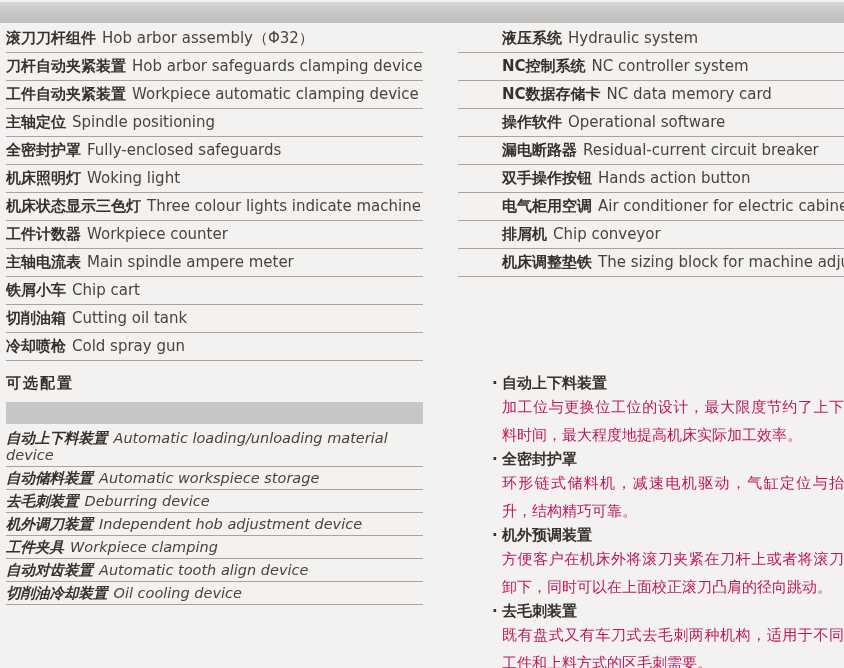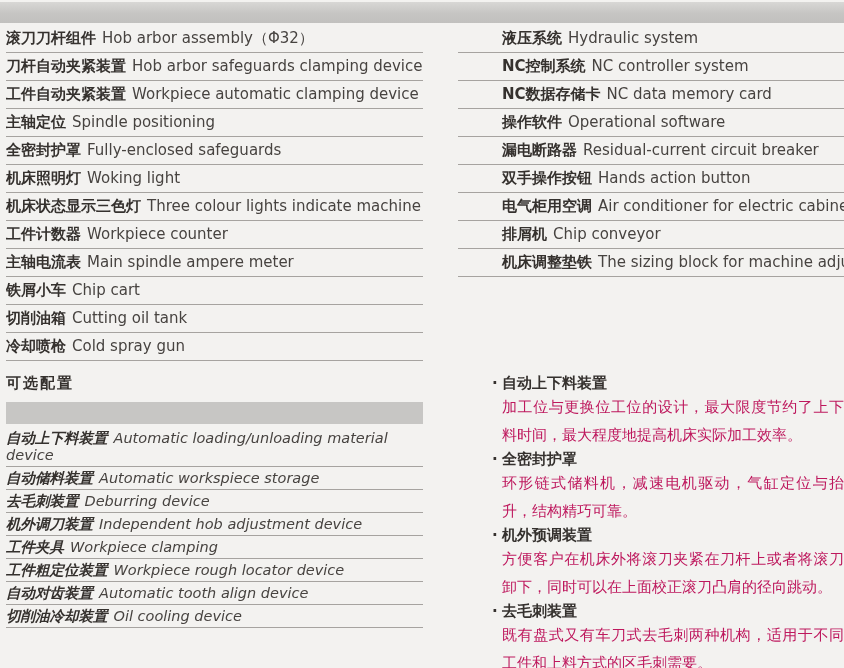--- a/index.html
+++ b/index.html
@@ -213,25 +213,20 @@
             
           </div>
 
 
           <div class="orow">
             <span class="zh">工件夹具</span><span class="en">Workpiece clamping</span>
             
             
           </div>
 
-          <div class="orow">
-            <span class="zh">工件粗定位装置</span><span class="en">Workpiece rough locator device</span>
-            
-            
-          </div>
 
           <div class="orow">
             <span class="zh">自动对齿装置</span><span class="en">Automatic tooth align device</span>
             
             
           </div>
 
           <div class="orow">
             <span class="zh">切削油冷却装置</span><span class="en">Oil cooling device</span>
             

